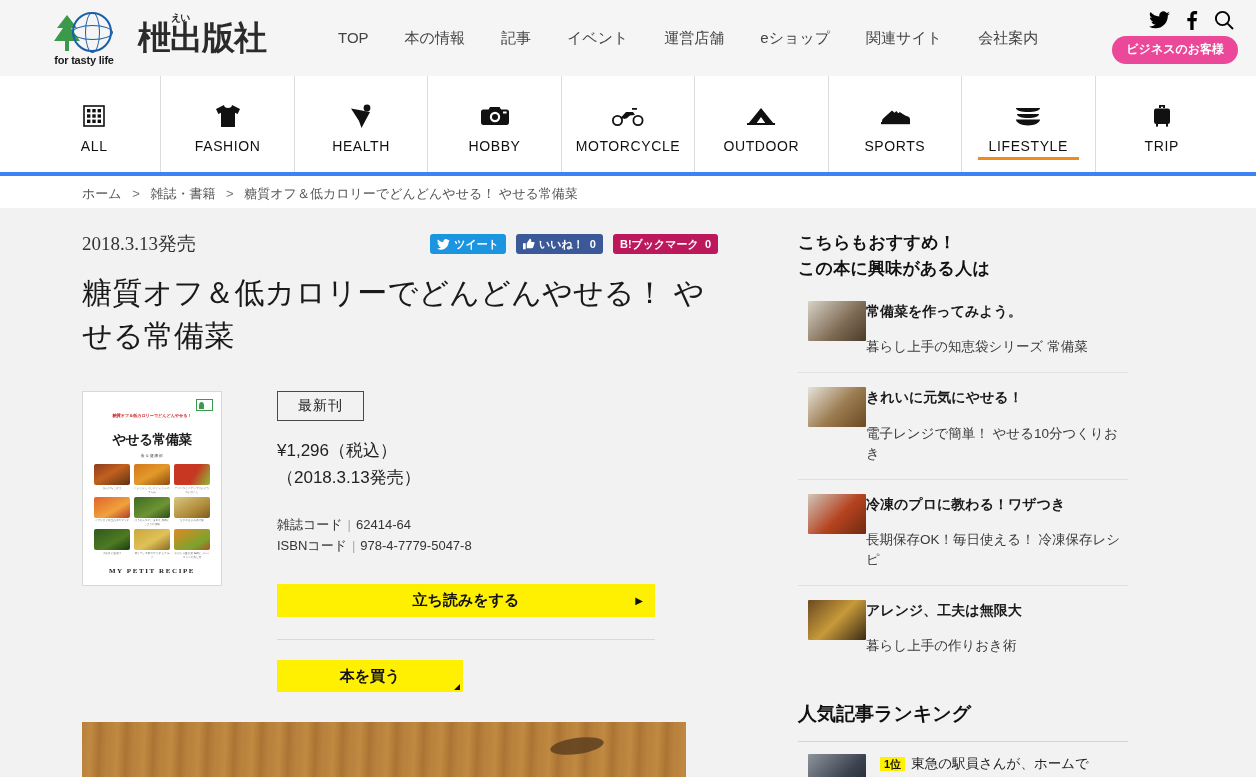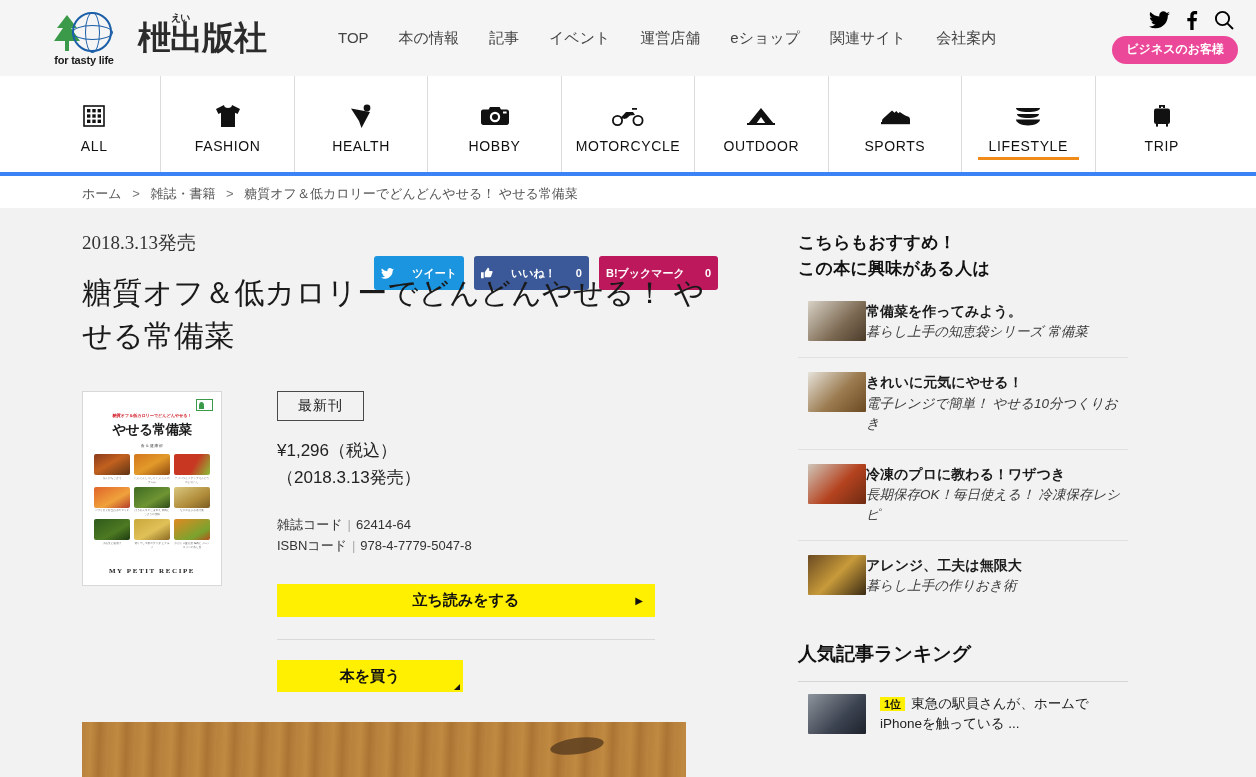--- a/index.html
+++ b/index.html
@@ -43,21 +43,21 @@
     font-size: 33px; font-weight: bold; color: #2b2b2b;
     margin-left: 14px; letter-spacing: -1px;
     font-family: "DejaVu Sans", sans-serif;
     position: relative; white-space: nowrap;
   }
   .brand .ruby {
     font-size: 10px; position: absolute; top: -3px; left: 33px;
     letter-spacing: -1px; line-height: 1;
   }
 
-  .mainnav { display: flex; margin-left: 58px; gap: 2px; }
+  .mainnav { display: flex; margin-left: 58px; gap: 8px; }
   .mainnav a {
     color: #444; text-decoration: none; font-size: 15px;
     padding: 6px 14px; white-space: nowrap;
   }
 
   .header-right {
     position: absolute; right: 18px; top: 10px;
     display: flex; flex-direction: column; align-items: flex-end; gap: 6px;
   }
   .social-row { display: flex; align-items: center; gap: 16px; padding-right: 4px; }
@@ -101,26 +101,26 @@
   .crumb .sep { margin: 0 7px; color: #777; }
 
   
   .content {
     width: 1100px; margin: 0 auto; display: flex; padding-top: 22px;
   }
   .left { width: 640px; padding-left: 4px; }
   .right { width: 330px; margin-left: 80px; }
 
   
-  .metarow { display: flex; align-items: flex-start; height: 28px; flex-direction: column; }
+  .metarow { display: flex; align-items: center; height: 28px; }
   .pubdate { font-size: 19px; color: #333; font-family: "Liberation Serif", serif; }
   .share { margin-left: auto; display: flex; align-items: center; gap: 10px; }
   .sbtn {
-    height: 34px; border-radius: 3px; display: flex; align-items: center;
-    gap: 18px; padding: 0 7px; color: #fff; font-size: 11px; font-weight: bold;
+    height: 20px; border-radius: 3px; display: flex; align-items: center;
+    gap: 4px; padding: 0 7px; color: #fff; font-size: 11px; font-weight: bold;
     cursor: pointer; white-space: nowrap;
   }
   .sbtn .cnt { font-weight: bold; margin-left: 2px; }
   .sbtn.tw { background: #1b95e0; }
   .sbtn.fb { background: #3b5998; }
   .sbtn.hb { background: #be185d; }
 
   
   .booktitle {
     font-size: 30px; font-weight: normal; color: #1a1a1a;
@@ -140,21 +140,21 @@
   }
   .cover-logo:after {
     content: ""; position: absolute; left: 2px; top: 2px; width: 5px; height: 7px;
     background: #3a9a4a; border-radius: 50% 50% 0 0;
   }
   .cover-kicker {
     font-size: 4.3px; color: #d0202a; font-weight: bold; margin-top: 2px;
     letter-spacing: -0.2px; white-space: nowrap;
   }
   .cover-title {
-    font-size: 13.5px; font-weight: bold; color: #1c1c1c; margin-top: 3px;
+    font-size: 13.5px; font-weight: bold; color: #1c1c1c; margin-top: 13px;
     letter-spacing: -0.5px; white-space: nowrap;
   }
   .cover-sub { font-size: 4px; color: #555; margin-top: 4px; letter-spacing: 0.5px; }
   .cover-grid {
     margin-top: 6px; display: grid; grid-template-columns: repeat(3, 36px);
     gap: 3px 4px;
   }
   .cell { width: 36px; }
   .cell .ph {
     width: 36px; height: 21px; border-radius: 2px;
@@ -218,21 +218,21 @@
   }
   .sb-list { margin-top: 14px; }
   .sb-item {
     display: flex; padding: 14px 0 15px 10px;
     border-top: 1px solid #e0e0e0; cursor: pointer;
   }
   .sb-item:first-child { border-top: none; padding-top: 6px; }
   .thumb { width: 58px; height: 40px; flex: none; border-radius: 1px; background: #cdc6bd; }
   .sb-txt { flex: 1; }
   .sb-t { font-size: 14px; font-weight: bold; color: #1a1a1a; line-height: 1.45; }
-  .sb-s { font-size: 13.5px; color: #3a3a3a; line-height: 1.48; margin-top: 1px; font-style: italic; }
+  .sb-s { font-size: 13.5px; color: #3a3a3a; line-height: 1.48; margin-top: 16px; }
 
   .rank-head {
     font-size: 19px; font-weight: bold; margin-top: 30px;
     padding-bottom: 14px; border-bottom: 1px solid #d5d5d5; color: #111;
   }
   .rank-item { display: flex; gap: 14px; padding: 12px 0 0 10px; cursor: pointer; }
   .rank-txt { flex: 1; font-size: 13.5px; color: #222; line-height: 1.5; }
   .rk {
     background: #ffef00; font-size: 11px; font-weight: bold; padding: 1px 4px;
     margin-right: 6px; color: #111;

